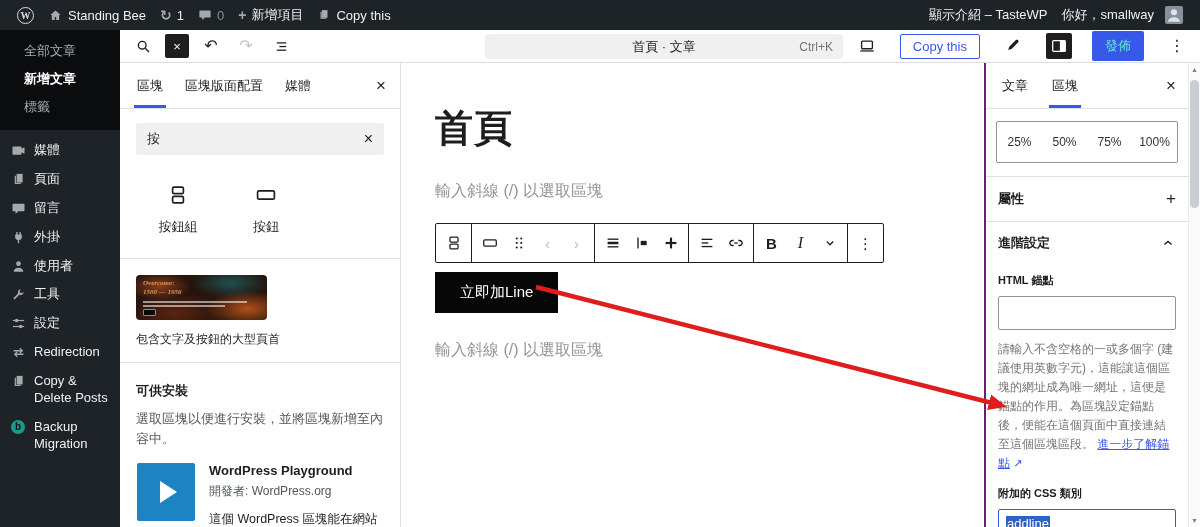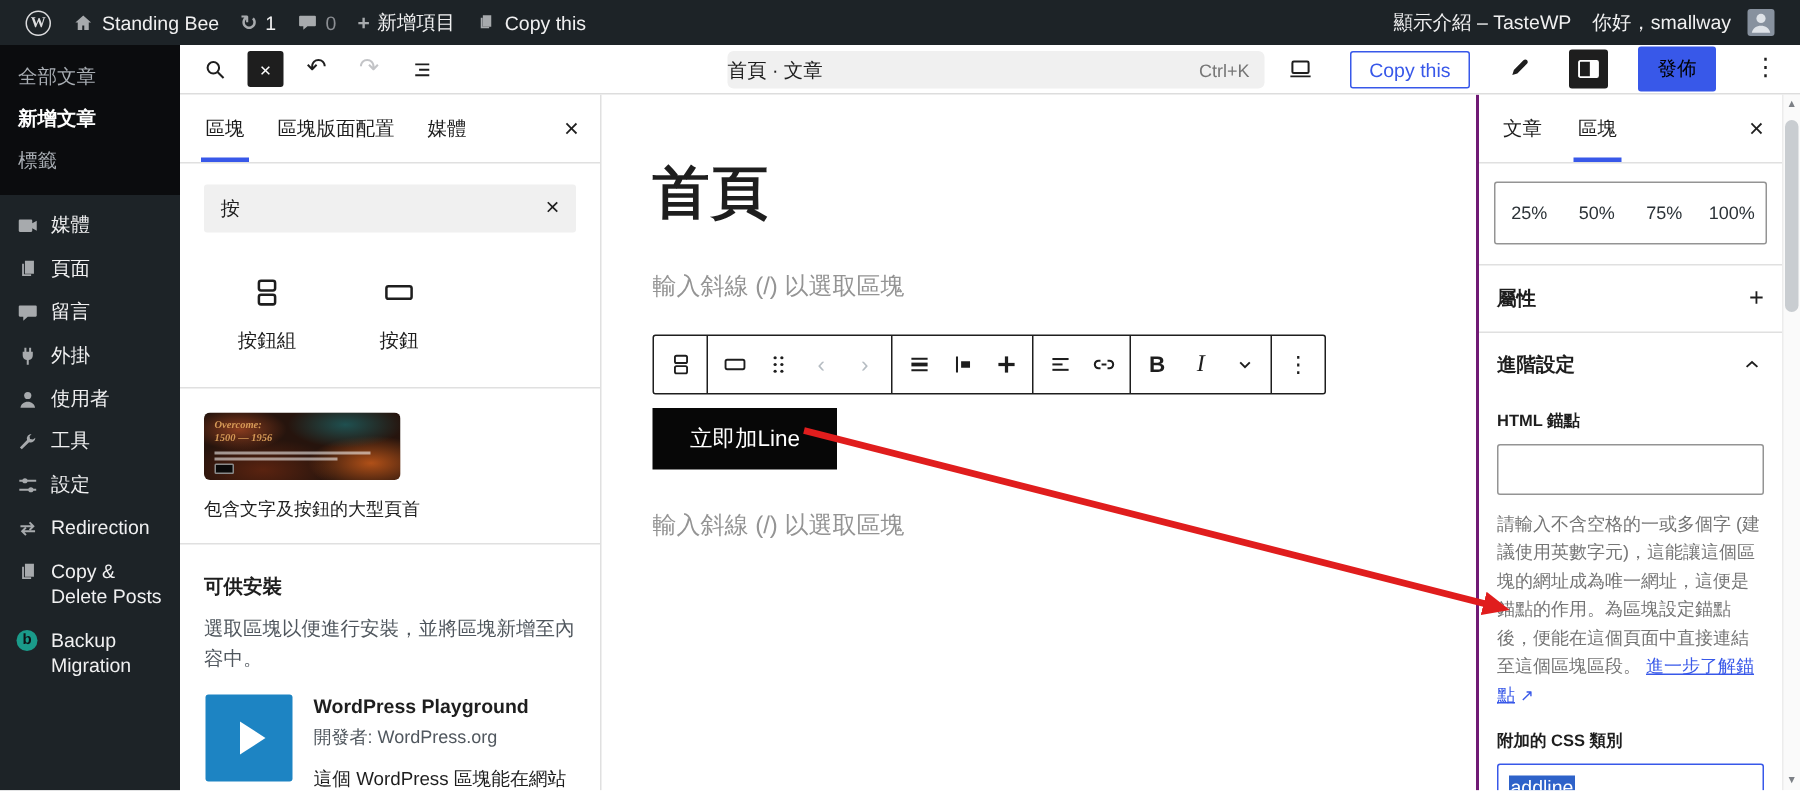--- a/index.html
+++ b/index.html
@@ -16,45 +16,45 @@
   .wp-circle{width:17px;height:17px;border:1.5px solid #dcdcde;border-radius:50%;display:grid;place-items:center;
     font-size:10px;font-weight:bold;color:#dcdcde;font-family:"Liberation Serif",serif}
   .dim{color:#8c8f94}
   .spacer{flex:1}
   .avatar{width:18px;height:18px;border-radius:2px;background:#87919e;margin-left:6px;overflow:hidden}
 
   
   .adminmenu{position:absolute;top:30px;bottom:0;left:0;width:120px;background:#1d2327;z-index:30;
     font-size:13px;overflow:hidden}
   .submenu{background:#0b0c0e;padding:7px 0 9px}
-  .sm-item{padding:5px 12px;color:#a8adb3;cursor:pointer}
+  .sm-item{padding:5px 24px;color:#a8adb3;cursor:pointer}
   .sm-item.current{color:#fff;font-weight:bold}
   .menu-list{padding-top:6px}
   .m-item{display:flex;align-items:flex-start;gap:8px;padding:6px 6px 6px 10px;color:#f0f0f1;cursor:pointer;line-height:1.3}
   .m-ic{width:16px;flex:0 0 16px;display:flex;justify-content:center;color:#a7aaad;padding-top:1px}
   .gap{margin-top:9px}
   .bkup{width:14px;height:14px;border-radius:50%;background:#1a9b8a;color:#0d1416;font-weight:bold;
     font-size:10px;display:grid;place-items:center}
 
   
   .editor-header{position:absolute;left:120px;right:0;top:30px;height:33px;background:#fff;
     border-bottom:1px solid #ddd;display:flex;align-items:center;padding:0 10px;z-index:20}
   .eh-left{display:flex;align-items:center;gap:9px}
   .icon-btn{background:none;border:none;display:grid;place-items:center;width:26px;height:26px;cursor:pointer;
     color:#1e1e1e;font-size:16px;line-height:1;font-family:inherit}
   .inserter-toggle{width:24px;height:24px;background:#1e1e1e;color:#fff;border-radius:2px;font-size:13px}
   .disabled{color:#c3c4c7}
   .doc-pill{position:absolute;left:365px;top:4px;width:358px;height:25px;background:#f0f0f0;border-radius:4px;
-    display:flex;align-items:center;font-size:13px;cursor:pointer}
+    display:flex;align-items:center;justify-content:center;font-size:13px;cursor:pointer}
   .doc-shortcut{position:absolute;right:10px;color:#757575;font-size:12px}
   .eh-right{margin-left:auto;display:flex;align-items:center;gap:20px}
   .save-draft{color:#3858e9;font-size:13px;cursor:pointer;background:none;border:none;font-family:inherit}
   .copy-this-btn{border:1px solid #3858e9;color:#3858e9;background:#fff;border-radius:2px;font-size:13px;
     padding:4px 12px;cursor:pointer;font-family:inherit}
-  .publish-btn{background:#3858e9;color:#000000;border:none;border-radius:2px;font-size:13px;padding:6px 13px;
+  .publish-btn{background:#3858e9;color:#5eead4;border:none;border-radius:2px;font-size:13px;padding:6px 13px;
     cursor:pointer;font-family:Liberation Serif, serif}
   .sidebar-toggle{width:26px;height:26px;background:#1e1e1e;border-radius:2px}
 
   
   .inserter{position:absolute;left:120px;top:63px;bottom:0;width:281px;background:#fff;
     border-right:1px solid #e0e0e0;z-index:10;overflow:hidden}
   .ins-tabs{display:flex;align-items:stretch;height:46px;border-bottom:1px solid #e0e0e0;padding:0 6px}
   .tab{display:flex;align-items:center;padding:0 11px;font-size:13px;cursor:pointer;position:relative}
   .tab.active::after{content:"";position:absolute;left:8px;right:8px;bottom:0;height:3px;background:#3858e9}
   .panel-close{margin-left:auto;align-self:center;font-size:17px;cursor:pointer;padding:0 8px;color:#1e1e1e}

